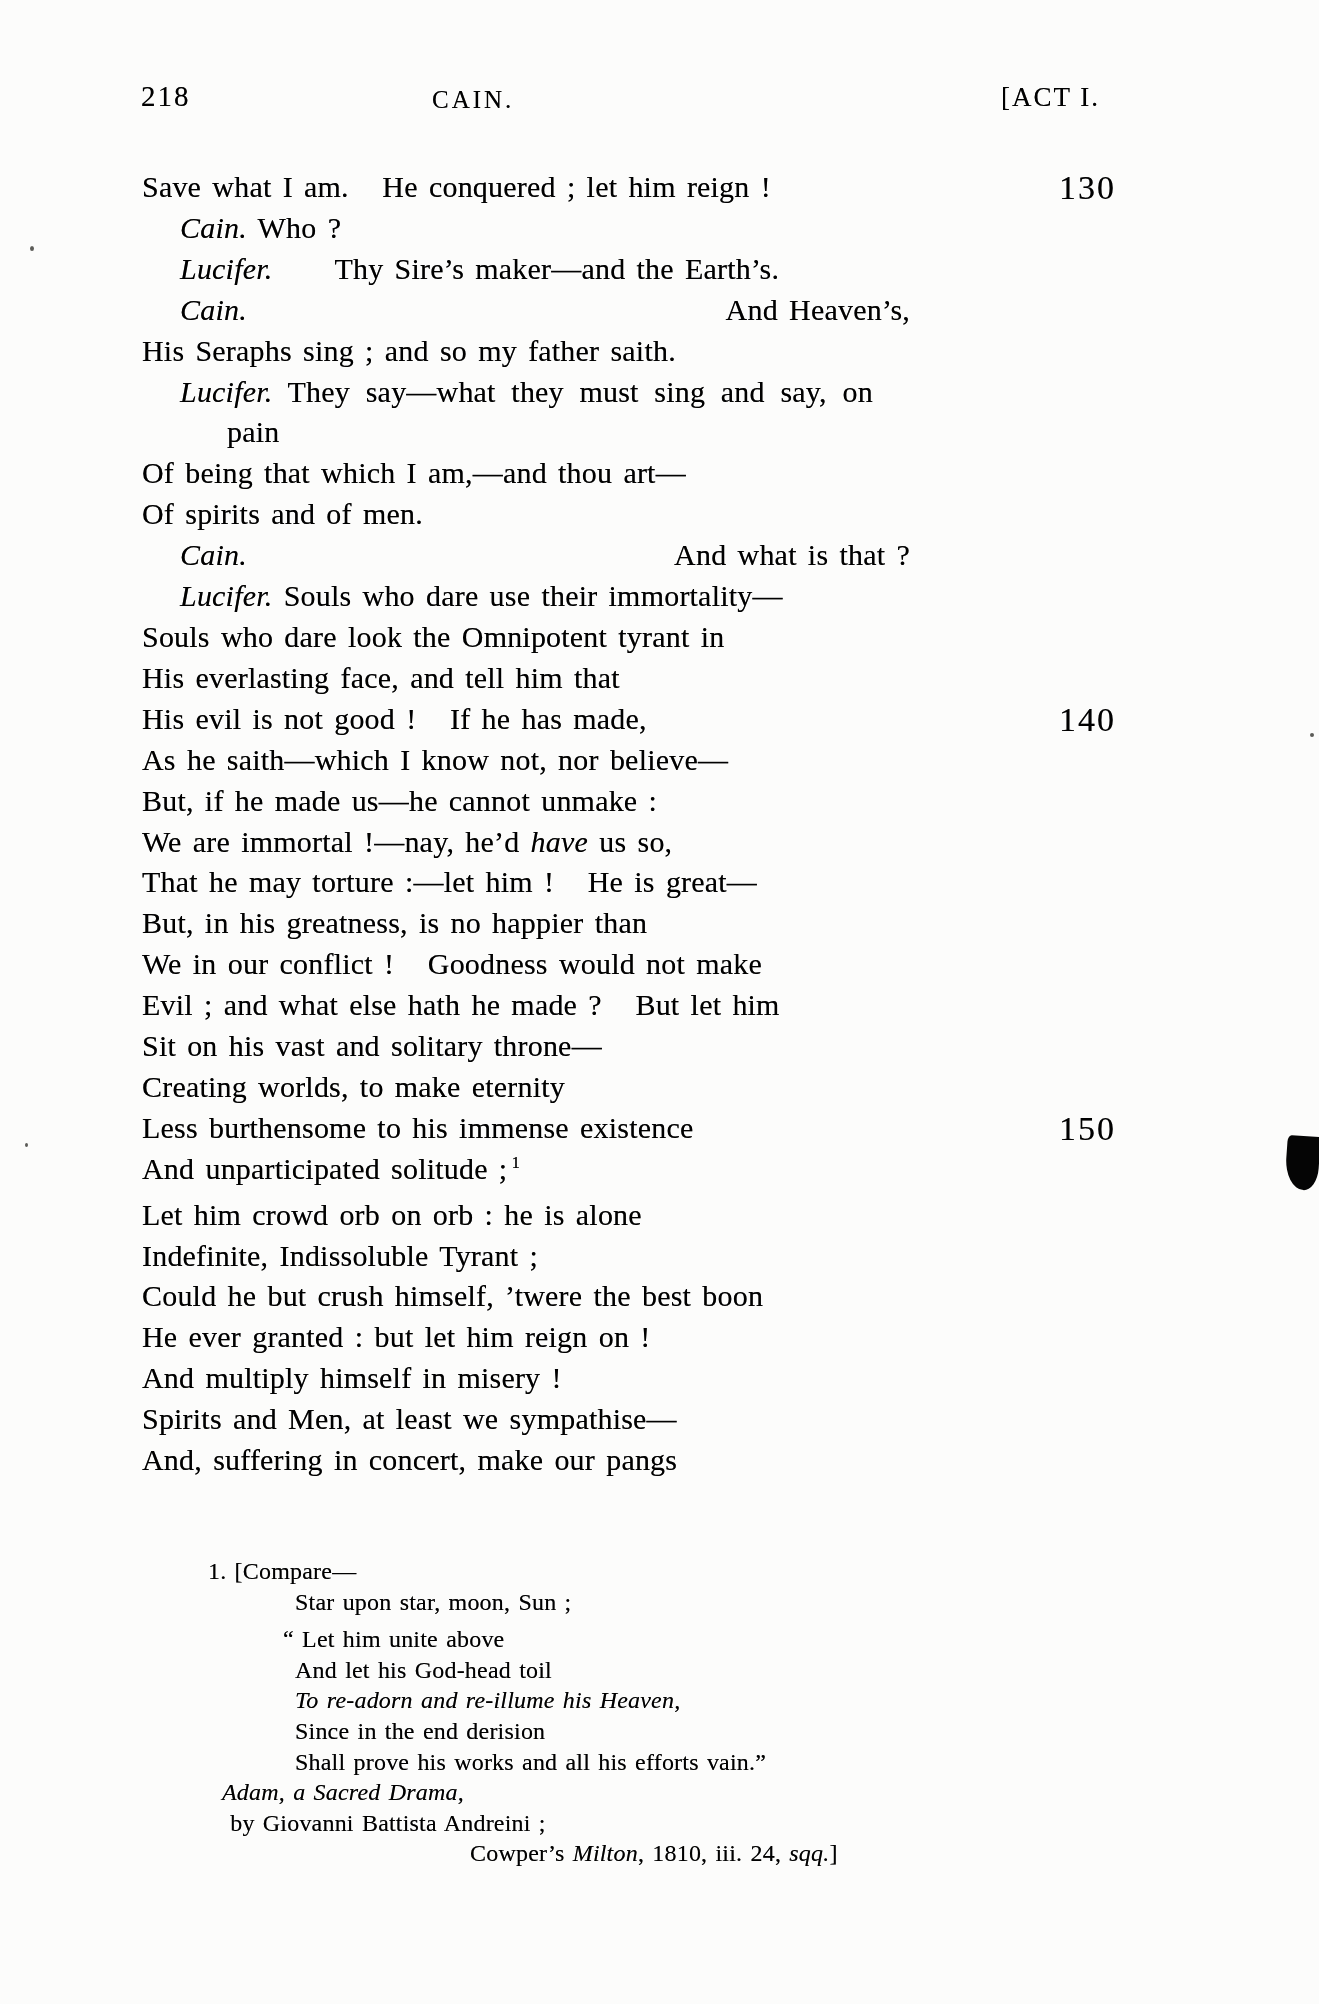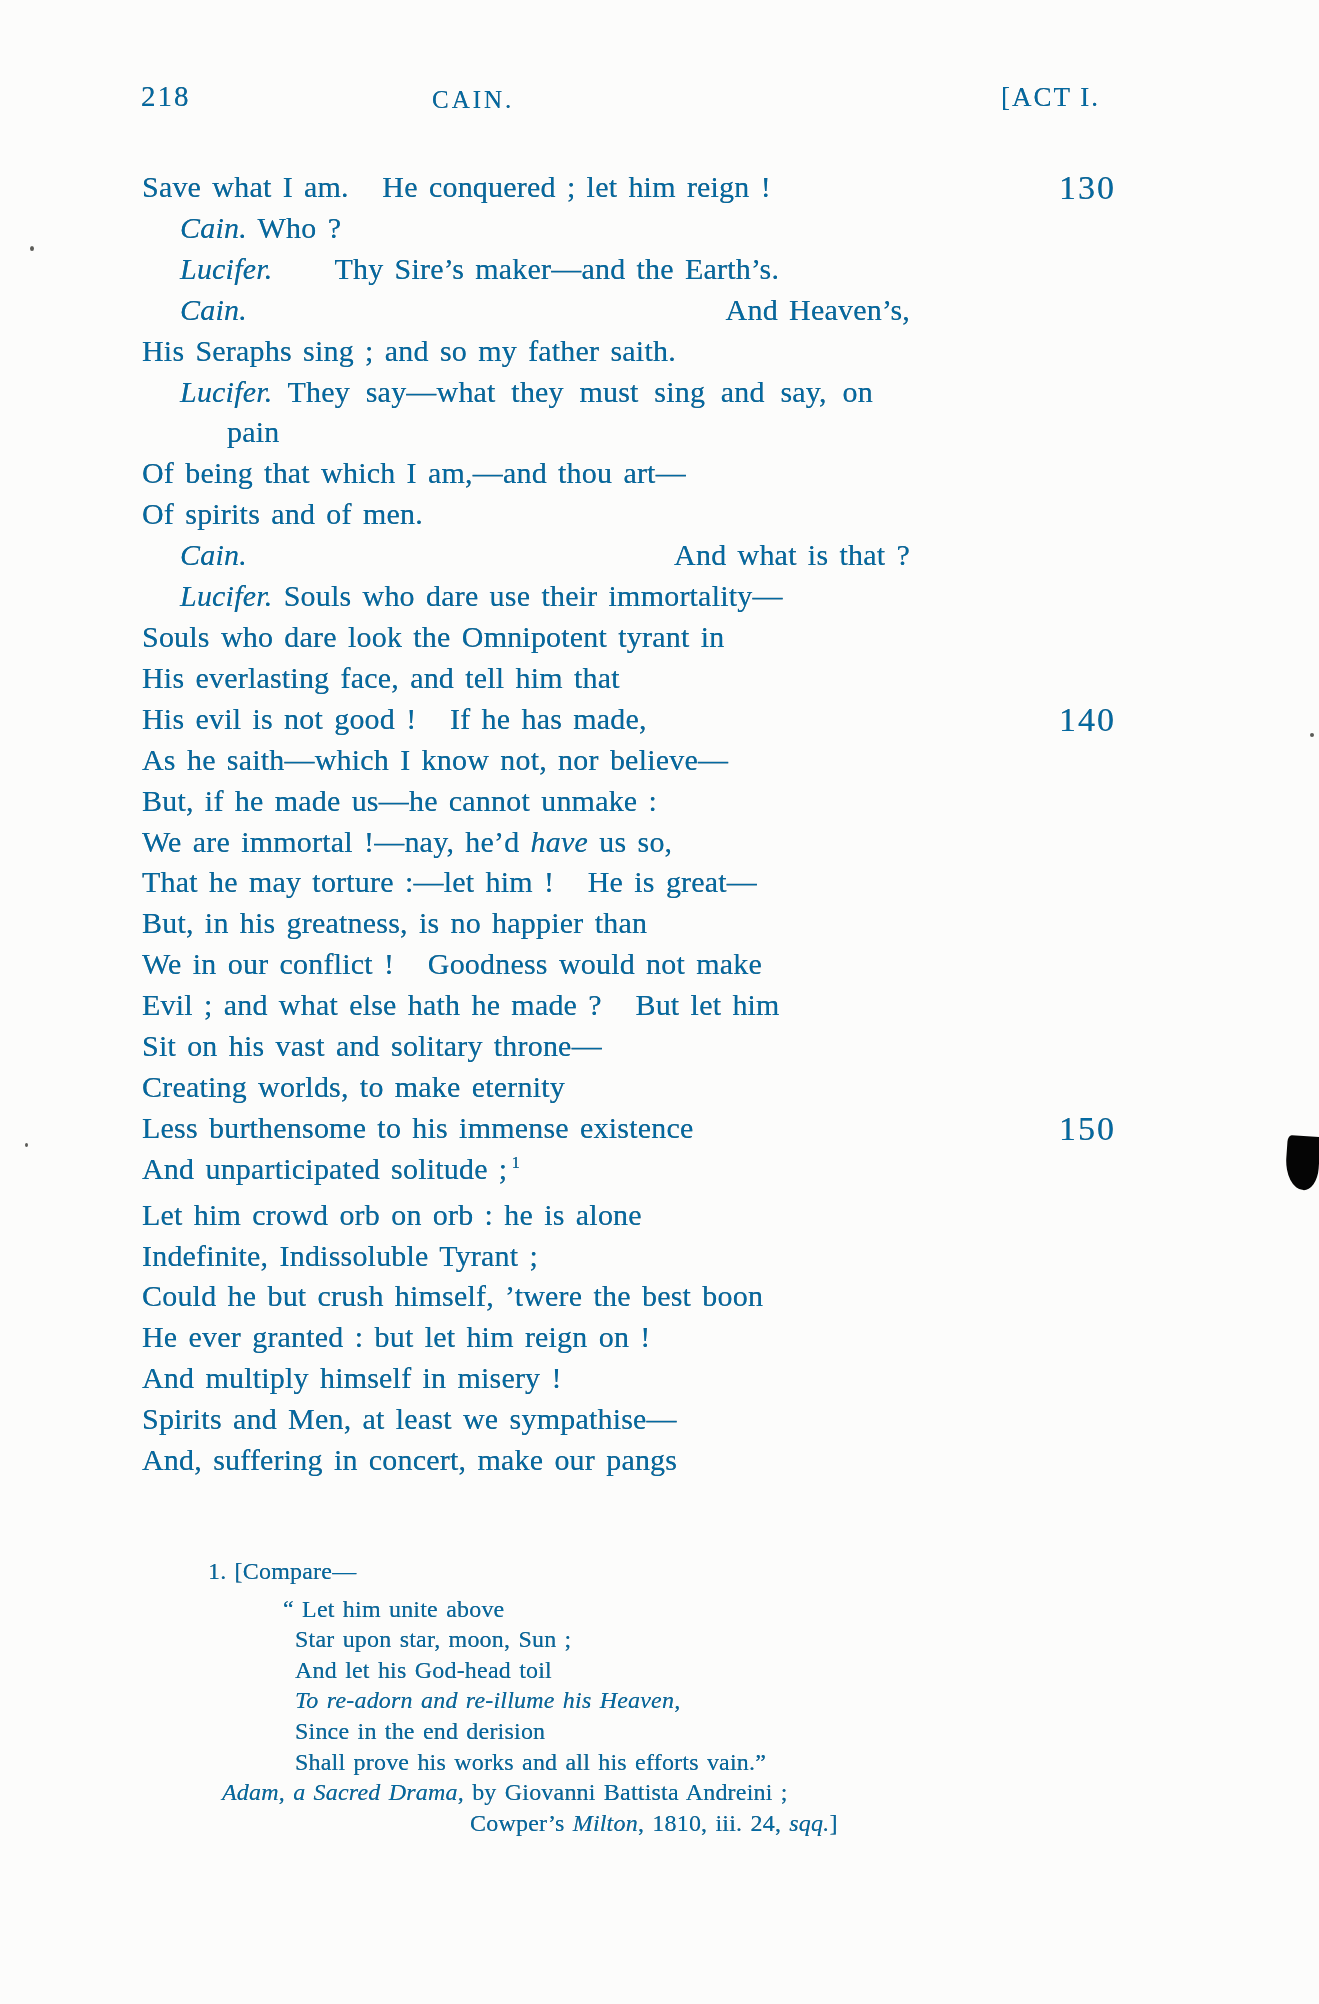--- a/index.html
+++ b/index.html
@@ -1,21 +1,21 @@
 <!DOCTYPE html>
 <html><head>
 <meta charset="utf-8">
 <style>
   html,body { margin:0; padding:0; background:#e8e8e6; }
   .page {
     position:relative;
     width:1319px; height:2004px;
     margin:0 auto;
     background:#fcfcfb;
-    color:#0369a1;
+    color:#000000;
     font-family:"Liberation Serif","DejaVu Serif",serif;
     overflow:hidden;
     text-shadow:0 0 0.6px rgba(10,10,10,0.55);
   }
   
   .pg-num   { position:absolute; left:141px; top:80px;  font-size:29px; letter-spacing:2px; }
   .run-title{ position:absolute; left:432px; top:86px;  font-size:25px; letter-spacing:3px; }
   .act-label{ position:absolute; left:1001px; top:82px; font-size:27px; letter-spacing:2px; }
 
   
@@ -175,39 +175,39 @@
       </div>
       <div class="vline">
         <span class="">And, suffering in concert, make our pangs</span>
       </div>
     </main>
 
   <section id="footnote-block" class="footnote">
       <div class="fline" style="padding-left: 66px;">
         <span class="">1. [Compare—</span>
       </div>
+      <div class="fline" style="padding-left: 153px;">
+        <span class="">Star upon star, moon, Sun ;</span>
+      </div>
       <div class="fline" style="padding-left: 141px; margin-top: 7px;">
         <span class="">“ Let him unite above</span>
       </div>
       <div class="fline" style="padding-left: 153px;">
-        <span class="">Star upon star, moon, Sun ;</span>
-      </div>
-      <div class="fline" style="padding-left: 153px;">
         <span class="">And let his God-head toil</span>
       </div>
       <div class="fline" style="padding-left: 153px; font-style: italic;">
         <span class="">To re-adorn and re-illume his Heaven,</span>
       </div>
       <div class="fline" style="padding-left: 153px;">
         <span class="">Since in the end derision</span>
       </div>
       <div class="fline" style="padding-left: 153px;">
         <span class="">Shall prove his works and all his efforts vain.”</span>
       </div>
-      <div class="fline" style="padding-left: 80px;">
+      <div class="fline" style="padding-left: 80px; flex-direction: column;">
         <span class="it">Adam, a Sacred Drama,</span>
         <span class=""> by Giovanni Battista Andreini ;</span>
       </div>
       <div class="fline" style="padding-left: 328px;">
         <span class="">Cowper’s </span>
         <span class="it">Milton</span>
         <span class="">, 1810, iii. 24, </span>
         <span class="it">sqq.</span>
         <span class="">]</span>
       </div>

